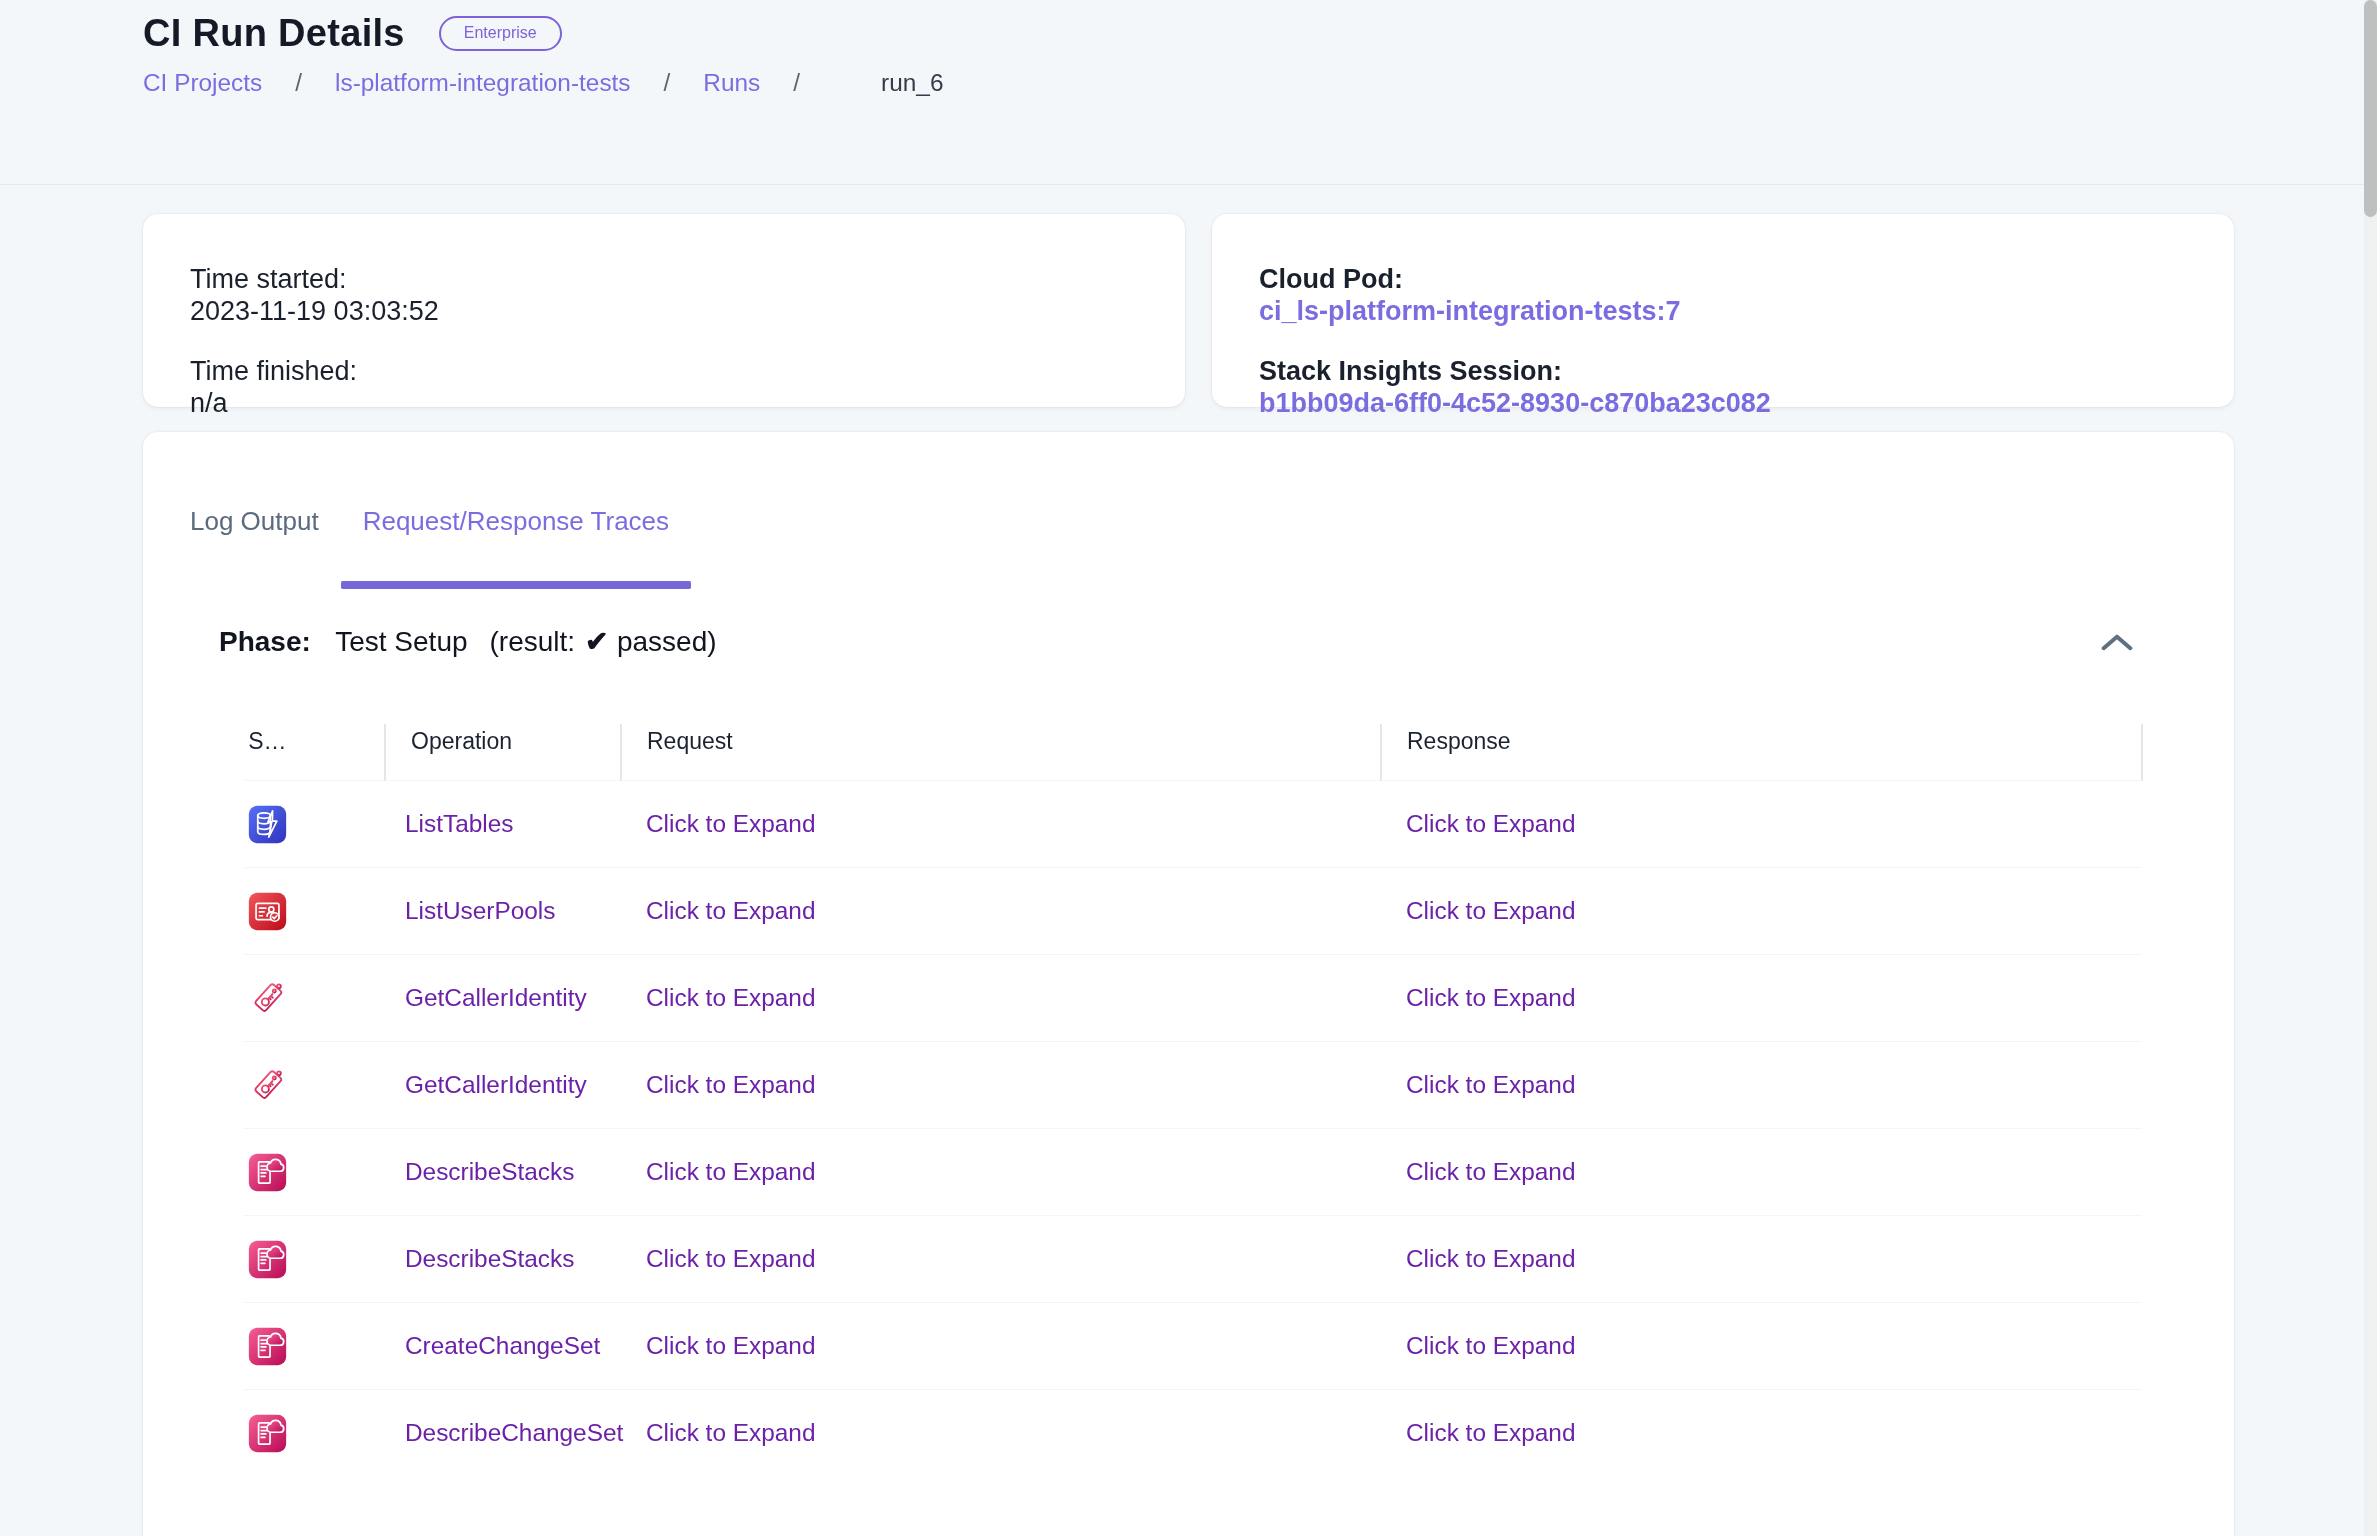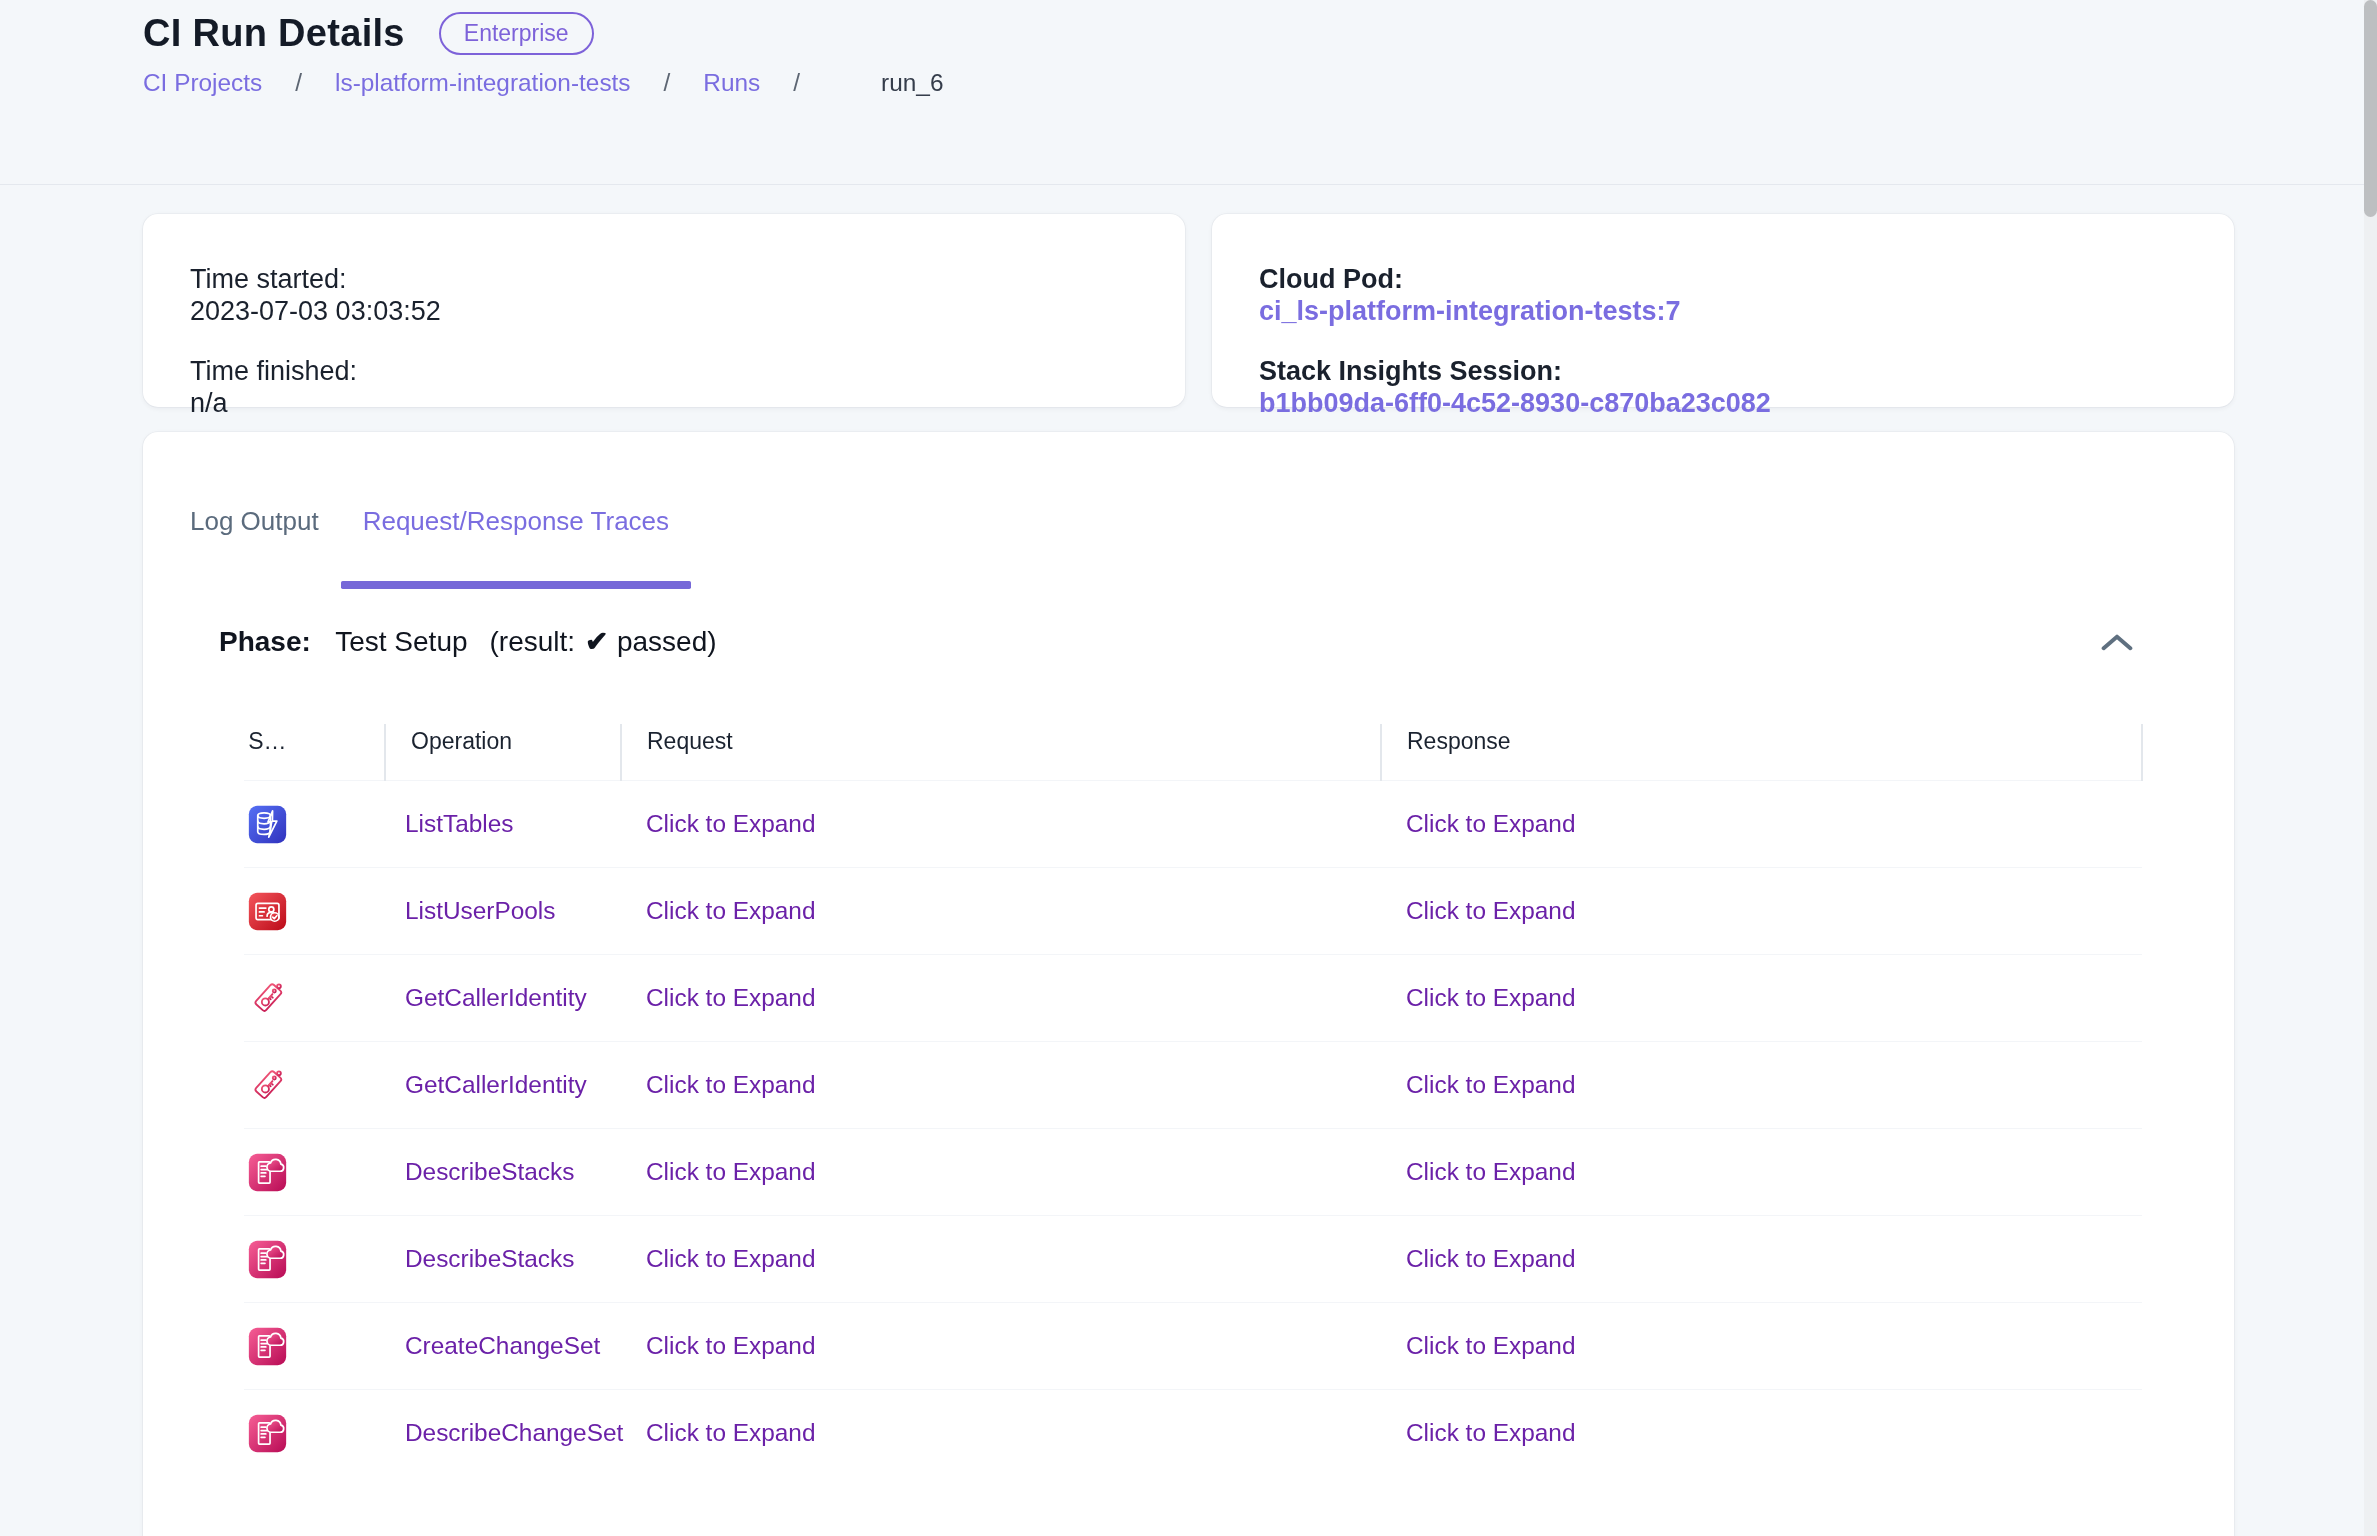--- a/index.html
+++ b/index.html
@@ -14,21 +14,21 @@
 
   
   .page-header {
     height:185px; padding:12px 0 0 143px;
     background:#f4f7fa; border-bottom:1.7px solid #e4e8ee;
   }
   .title-row { display:flex; align-items:center; gap:34px; }
   .page-title { margin:0; font-size:38px; font-weight:600; color:#141b27; letter-spacing:0.3px; }
   .badge {
     border:2.5px solid #7d62d9; color:#7d62d9; border-radius:840px;
-    padding:5.9px 23px; font-size:23px; line-height:1.15; font-weight:400;
+    padding:5.9px 23px; font-size:16px; line-height:1.15; font-weight:400;
   }
   .breadcrumb { margin-top:14.3px; font-size:24.4px; display:flex; align-items:center; gap:33px; }
   .crumb-link { color:#7a6de0; text-decoration:none; cursor:pointer; }
   .crumb-sep  { color:#5d6673; }
   .crumb-current { color:#353d4b;margin-left:48px; }
 
   
   .content { padding:29px 143px 0; }
   .card {
     background:#ffffff; border-radius:15px;
@@ -211,21 +211,21 @@
         <span class="crumb-current">run_6</span>
       </nav>
   </header>
 
   <main class="content">
 
     <section class="cards-row">
       <div class="card info-card left">
         <div class="info-row">
           <span class="info-label">Time started:</span>
-          <span class="info-value">2023-07-03 03:03:52</span>
+          <span class="info-value">2023-11-19 03:03:52</span>
         </div>
         <div class="info-row">
           <span class="info-label">Time finished:</span>
           <span class="info-value">n/a</span>
         </div>
       </div>
       <div class="card info-card right">
         <div class="info-row">
           <span class="info-label">Cloud Pod:</span>
           <a class="info-value link">ci_ls-platform-integration-tests:7</a>

